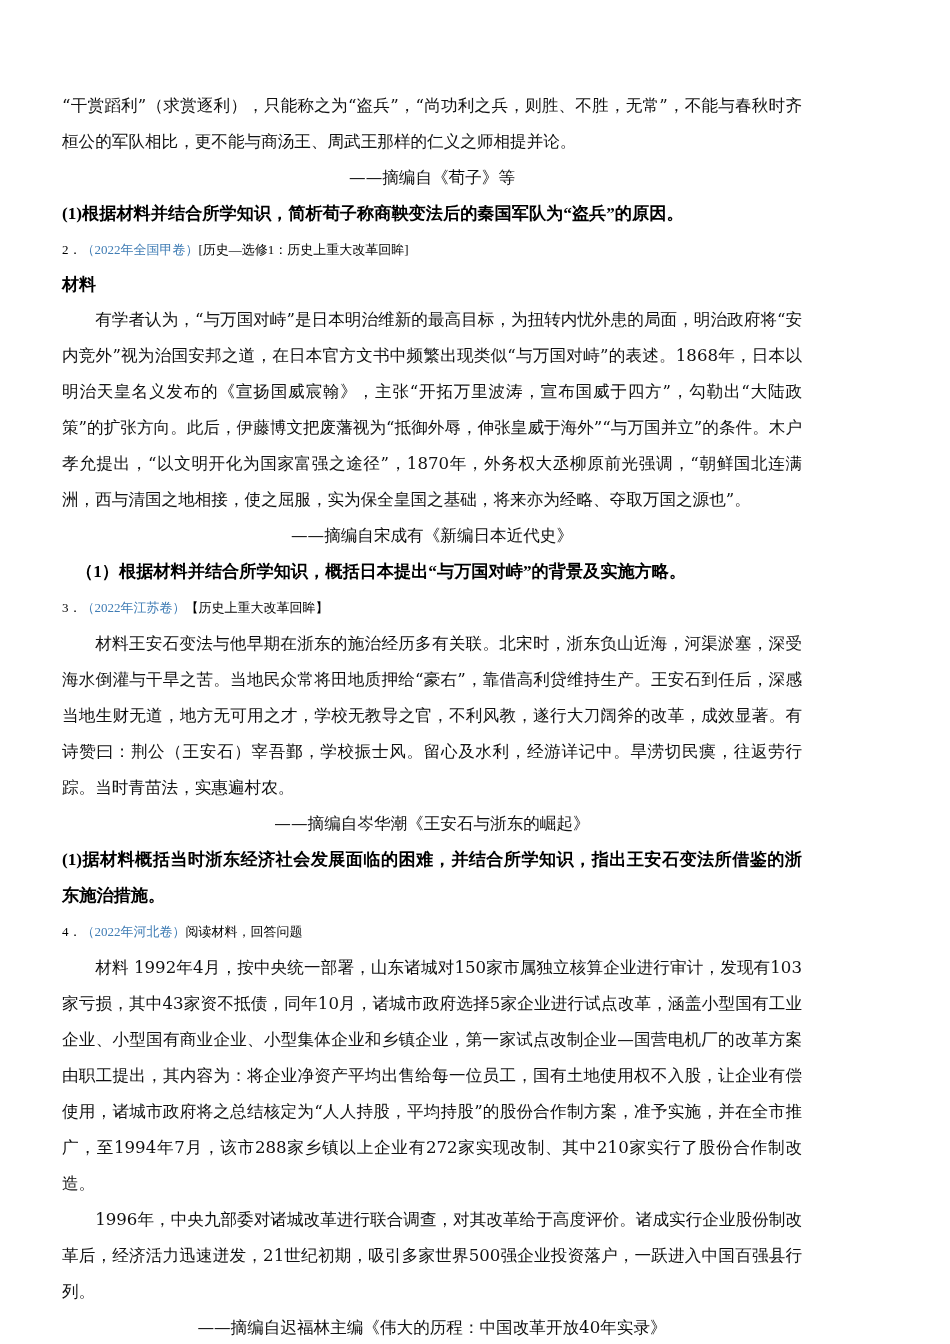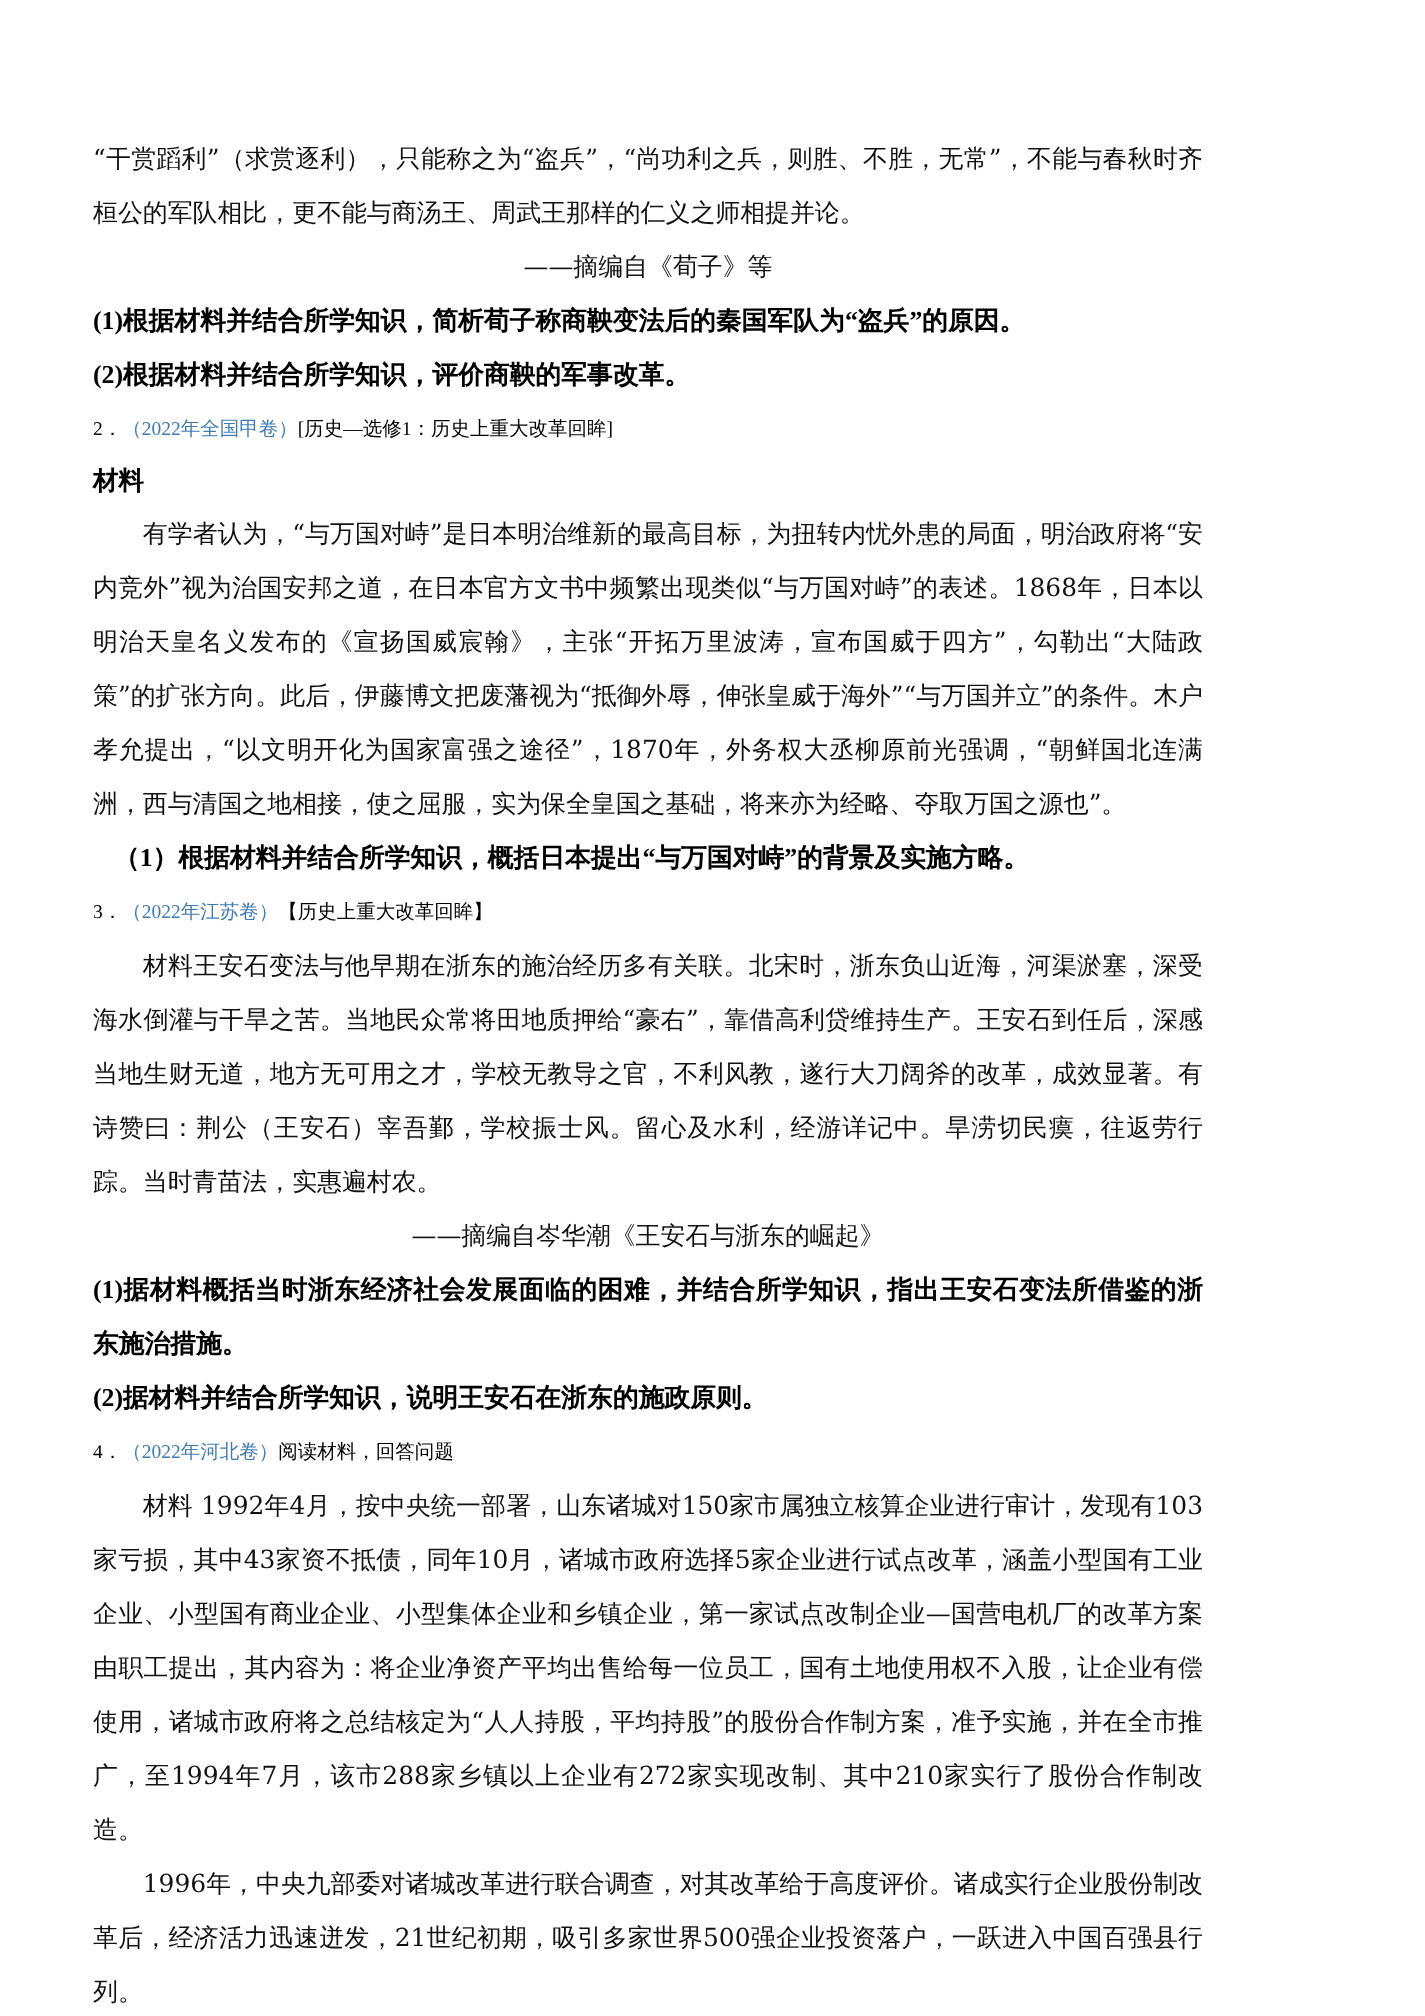--- a/index.html
+++ b/index.html
@@ -87,45 +87,44 @@
 <body>
 
 <div class="page">
 
   <div class="material-body noindent">“干赏蹈利”（求赏逐利），只能称之为“盗兵”，“尚功利之兵，则胜、不胜，无常”，不能与春秋时齐桓公的军队相比，更不能与商汤王、周武王那样的仁义之师相提并论。</div>
 
   <div class="source">——摘编自《荀子》等</div>
 
   <div class="subq">(1)根据材料并结合所学知识，简析荀子称商鞅变法后的秦国军队为“盗兵”的原因。</div>
 
-  <div class="subq">(2)根据材料并结合所学知识，评价商鞅的军事改革。</div>
 
   <div class="item-head">
     <span class="item-num">2．</span><span class="item-source">（2022年全国甲卷）</span><span class="item-tail">[历史—选修1：历史上重大改革回眸]</span>
   </div>
 
   <div class="material-label">材料</div>
 
   <div class="material-body">有学者认为，“与万国对峙”是日本明治维新的最高目标，为扭转内忧外患的局面，明治政府将“安内竞外”视为治国安邦之道，在日本官方文书中频繁出现类似“与万国对峙”的表述。1868年，日本以明治天皇名义发布的《宣扬国威宸翰》，主张“开拓万里波涛，宣布国威于四方”，勾勒出“大陆政策”的扩张方向。此后，伊藤博文把废藩视为“抵御外辱，伸张皇威于海外”“与万国并立”的条件。木户孝允提出，“以文明开化为国家富强之途径”，1870年，外务权大丞柳原前光强调，“朝鲜国北连满洲，西与清国之地相接，使之屈服，实为保全皇国之基础，将来亦为经略、夺取万国之源也”。</div>
 
+  <div class="source">——摘编自宋成有《新编日本近代史》</div>
 
   <div class="subq pad">（1）根据材料并结合所学知识，概括日本提出“与万国对峙”的背景及实施方略。</div>
 
 
   <div class="item-head">
     <span class="item-num">3．</span><span class="item-source">（2022年江苏卷）</span><span class="item-tail">【历史上重大改革回眸】</span>
   </div>
 
   <div class="material-body">材料王安石变法与他早期在浙东的施治经历多有关联。北宋时，浙东负山近海，河渠淤塞，深受海水倒灌与干旱之苦。当地民众常将田地质押给“豪右”，靠借高利贷维持生产。王安石到任后，深感当地生财无道，地方无可用之才，学校无教导之官，不利风教，遂行大刀阔斧的改革，成效显著。有诗赞曰：荆公（王安石）宰吾鄞，学校振士风。留心及水利，经游详记中。旱涝切民瘼，往返劳行踪。当时青苗法，实惠遍村农。</div>
 
   <div class="source">——摘编自岑华潮《王安石与浙东的崛起》</div>
 
   <div class="subq">(1)据材料概括当时浙东经济社会发展面临的困难，并结合所学知识，指出王安石变法所借鉴的浙东施治措施。</div>
 
-  <div class="subq">(2)据材料并结合所学知识，说明王安石在浙东的施政原则。</div>
 
   <div class="item-head">
     <span class="item-num">4．</span><span class="item-source">（2022年河北卷）</span><span class="item-tail">阅读材料，回答问题</span>
   </div>
 
   <div class="material-body">材料 1992年4月，按中央统一部署，山东诸城对150家市属独立核算企业进行审计，发现有103家亏损，其中43家资不抵债，同年10月，诸城市政府选择5家企业进行试点改革，涵盖小型国有工业企业、小型国有商业企业、小型集体企业和乡镇企业，第一家试点改制企业—国营电机厂的改革方案由职工提出，其内容为：将企业净资产平均出售给每一位员工，国有土地使用权不入股，让企业有偿使用，诸城市政府将之总结核定为“人人持股，平均持股”的股份合作制方案，准予实施，并在全市推广，至1994年7月，该市288家乡镇以上企业有272家实现改制、其中210家实行了股份合作制改造。</div>
 
   <div class="material-body">1996年，中央九部委对诸城改革进行联合调查，对其改革给于高度评价。诸成实行企业股份制改革后，经济活力迅速迸发，21世纪初期，吸引多家世界500强企业投资落户，一跃进入中国百强县行列。</div>
 
   <div class="source">——摘编自迟福林主编《伟大的历程：中国改革开放40年实录》</div>

